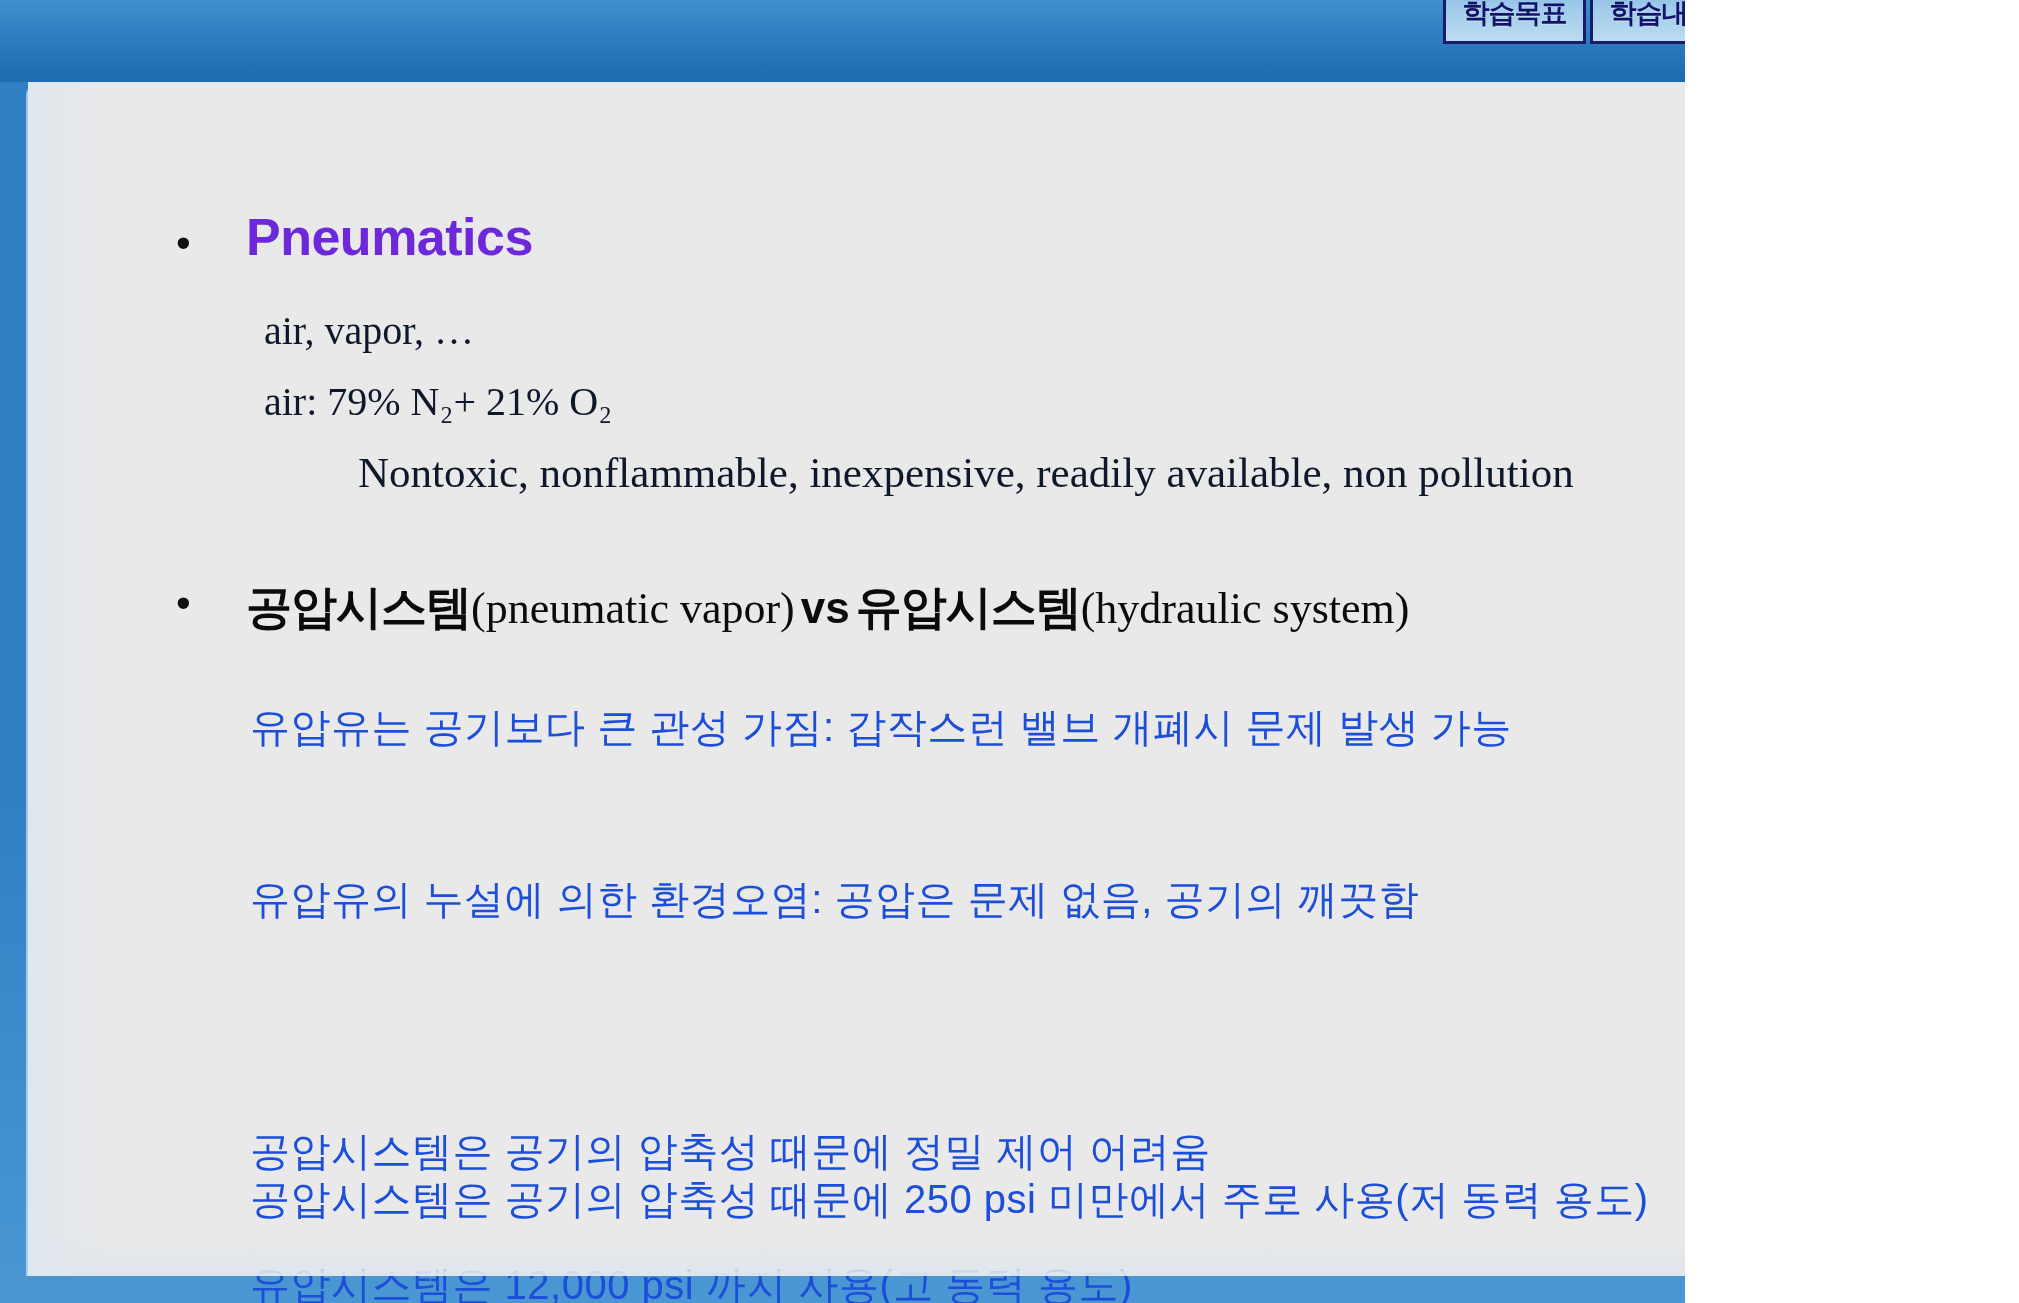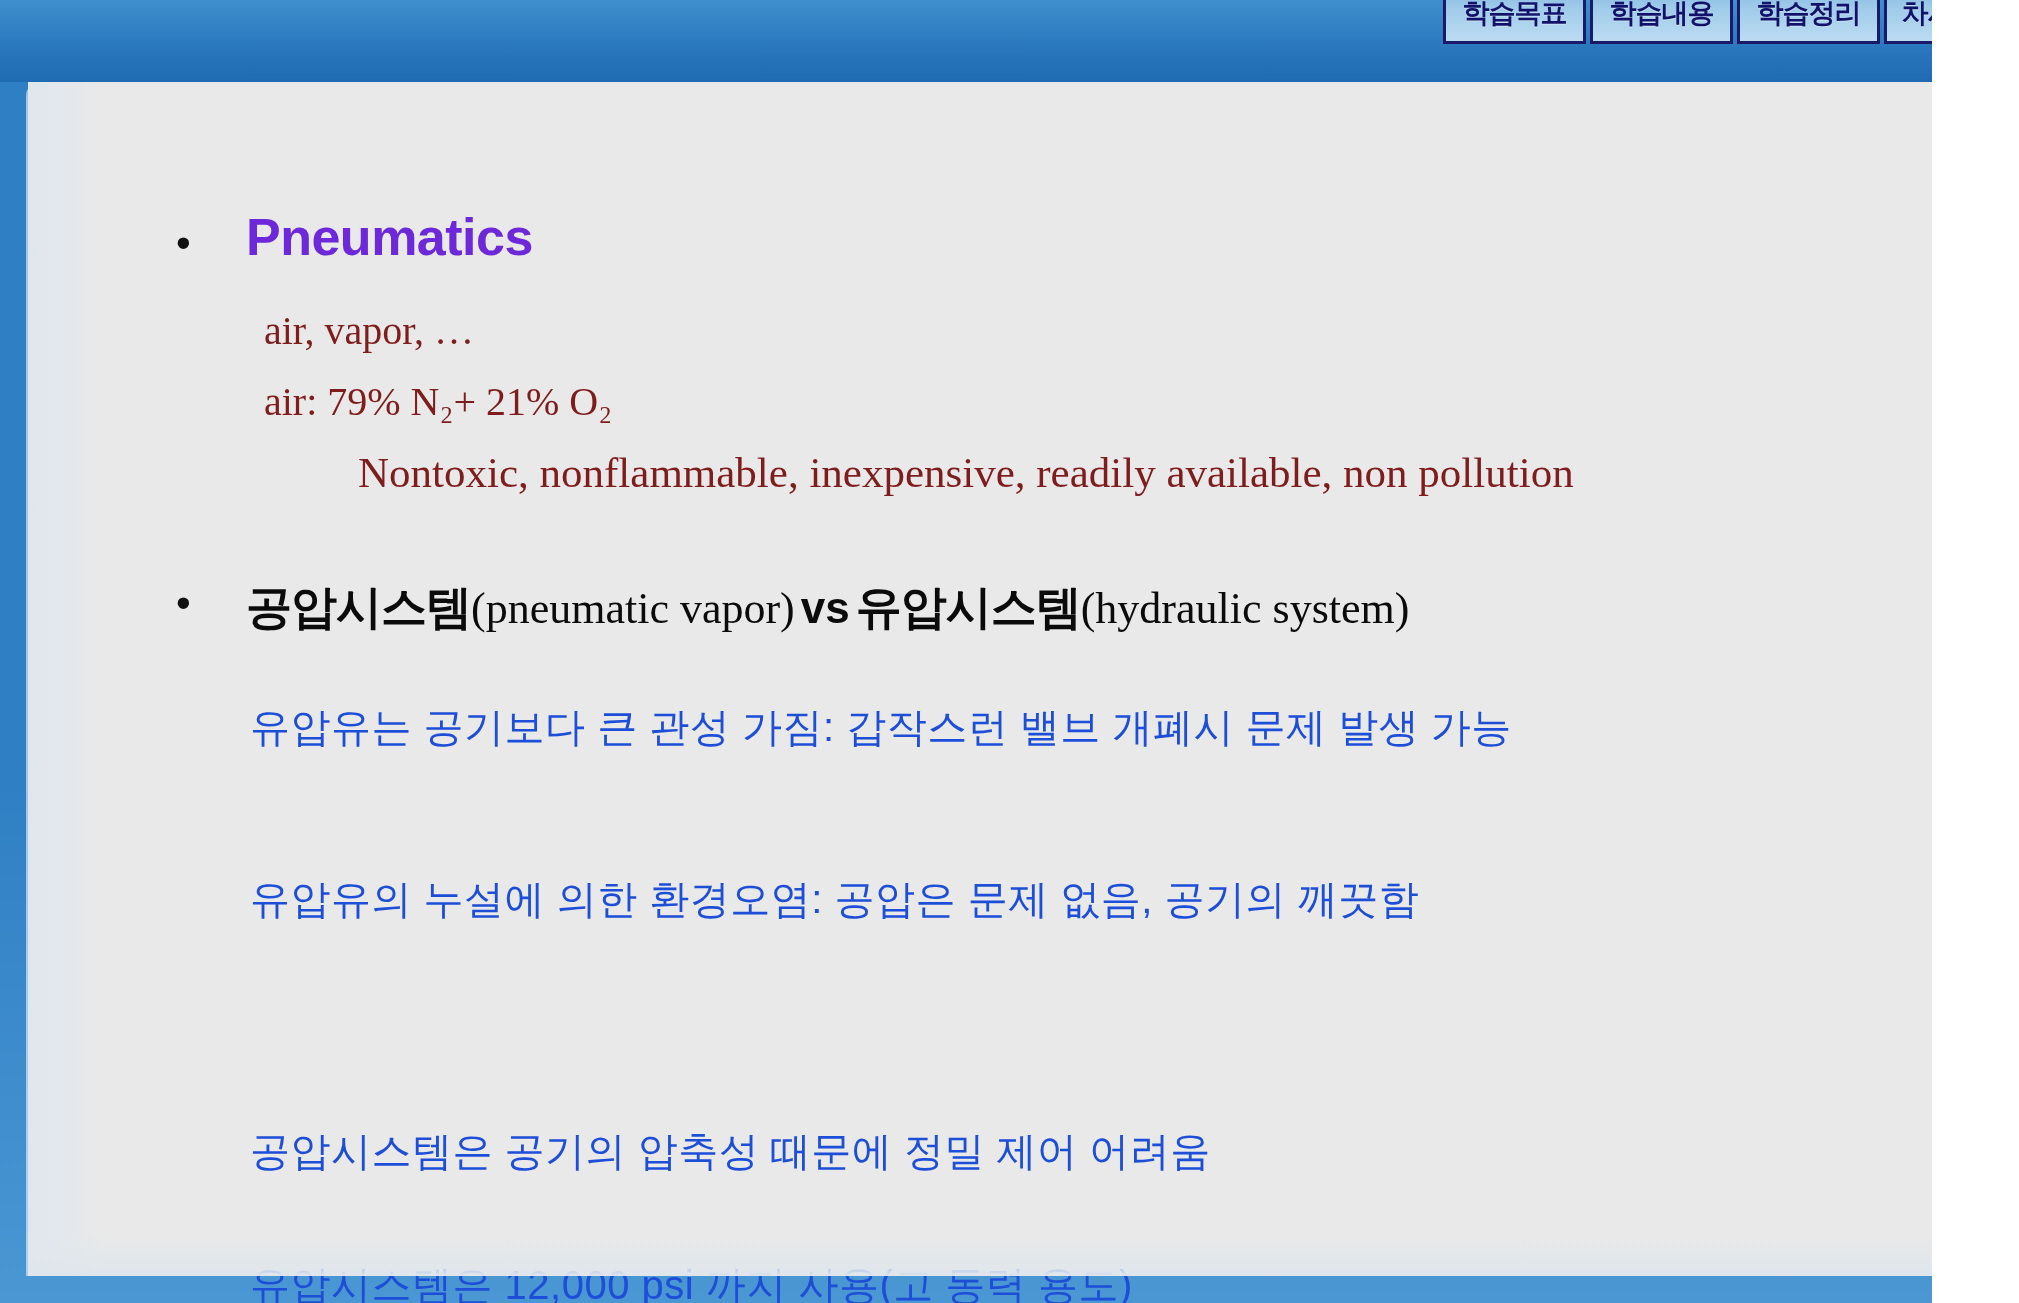--- a/index.html
+++ b/index.html
@@ -12,21 +12,21 @@
     height: 1303px;
     overflow: hidden;
     font-family: "Liberation Sans", sans-serif;
   }
 
   
   .slide {
     position: absolute;
     left: 0;
     top: 0;
-    width: 1932px;
+    width: 1685px;
     height: 1303px;
     background: linear-gradient(to bottom, #2f7fc4 0%, #2f7fc4 60%, #4a97d3 100%);
     overflow: hidden;
   }
 
   
   .top-band {
     position: absolute;
     left: 0;
     top: 0;
@@ -131,21 +131,21 @@
     font-size: 52px;
     color: #6d28d9;
     letter-spacing: -0.5px;
     white-space: nowrap;
   }
 
   .serif-line {
     position: absolute;
     font-family: "Liberation Serif", serif;
     font-size: 40px;
-    color: #7f1d1d;
+    color: #0f172a;
     white-space: nowrap;
   }
   .serif-line.big {
     font-size: 43px;
   }
 
   .mixed-heading {
     position: absolute;
     white-space: nowrap;
     color: #0b0b0b;
@@ -221,20 +221,21 @@
       <div class="bullet-dot" style="left:148px; top:500px;">•</div>
 
       <div class="mixed-heading" style="left:218px; top:495px;">
         <span class="kr">공압시스템</span><span class="en">(pneumatic vapor)</span><span class="vs">vs</span><span class="kr">유압시스템</span><span class="en">(hydraulic system)</span>
       </div>
 
       <div class="kr-line" style="left:222px; top:618px;">유압유는 공기보다 큰 관성 가짐:  갑작스런 밸브 개폐시 문제 발생 가능</div>
       <div class="kr-line" style="left:222px; top:790px;">유압유의 누설에 의한 환경오염: 공압은 문제 없음, 공기의 깨끗함</div>
 
       <div class="kr-line" style="left:222px; top:1004px;margin-top:38px;">공압시스템은 공기의 압축성 때문에 정밀 제어 어려움</div>
+      <div class="kr-line" style="left:222px; top:1090px;">공압시스템은 공기의 압축성 때문에 250 psi 미만에서 주로 사용(저 동력 용도)</div>
       <div class="kr-line" style="left:222px; top:1176px;">유압시스템은 12,000 psi 까지 사용(고 동력 용도)</div>
 
     </div>
 
     <div class="card-bottom-fade"></div>
   </div>
 
 </div>
 
 </body></html>

